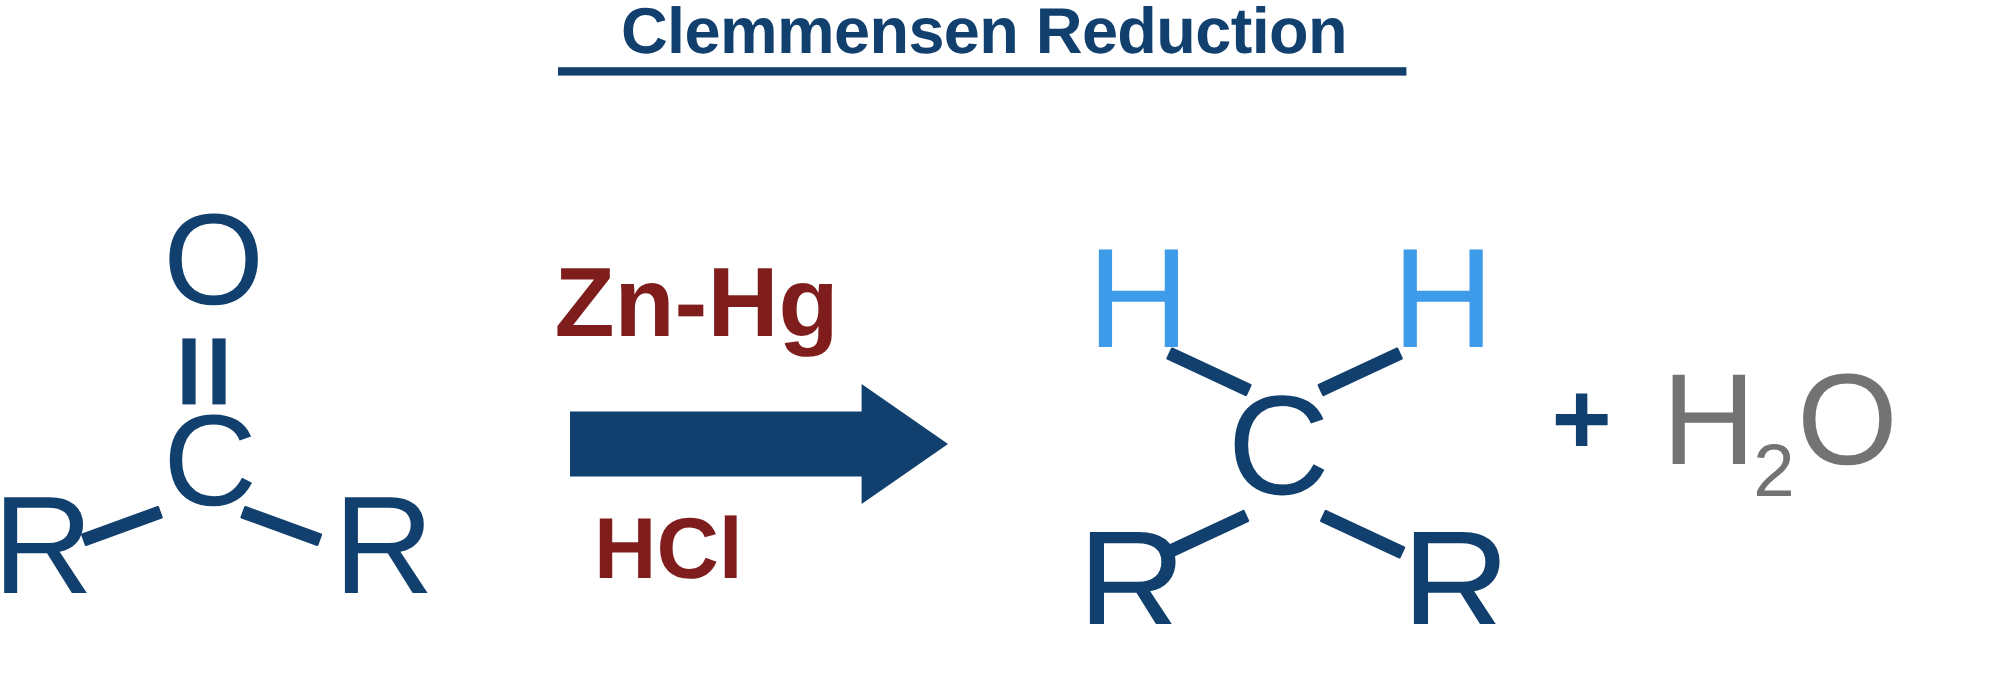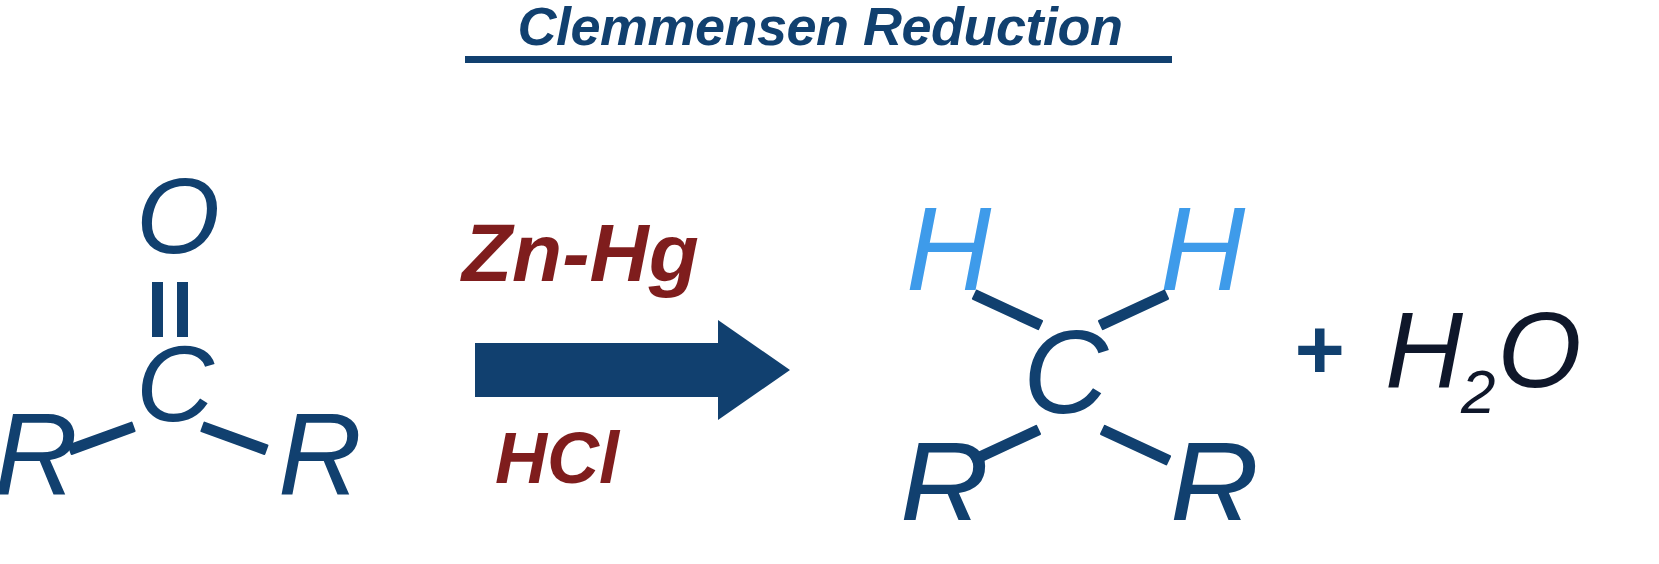--- a/index.html
+++ b/index.html
@@ -7,21 +7,20 @@
     padding: 0;
     background: #ffffff;
   }
   #canvas {
     position: relative;
     width: 1659px;
     height: 520px;
     background: #ffffff;
     overflow: hidden;
     font-family: "Liberation Sans", sans-serif;
-    font-style: italic;
   }
 
   
   #title-block {
     position: absolute;
     left: 0;
     top: 0;
     width: 1659px;
     height: 70px;
   }
@@ -101,21 +100,21 @@
     font-weight: bold;
     color: #11406f;
     font-family: "Liberation Sans", sans-serif;
     line-height: 1;
   }
   #water-formula {
     position: absolute;
     left: 1385px;
     top: 296px;
     font-size: 108px;
-    color: #0f172a;
+    color: #737373;
     font-family: "Liberation Sans", sans-serif;
     line-height: 1;
     white-space: nowrap;
   }
   #water-formula .sub {
     font-size: 62px;
     vertical-align: baseline;
     position: relative;
     top: 26px;
     left: -2px;

